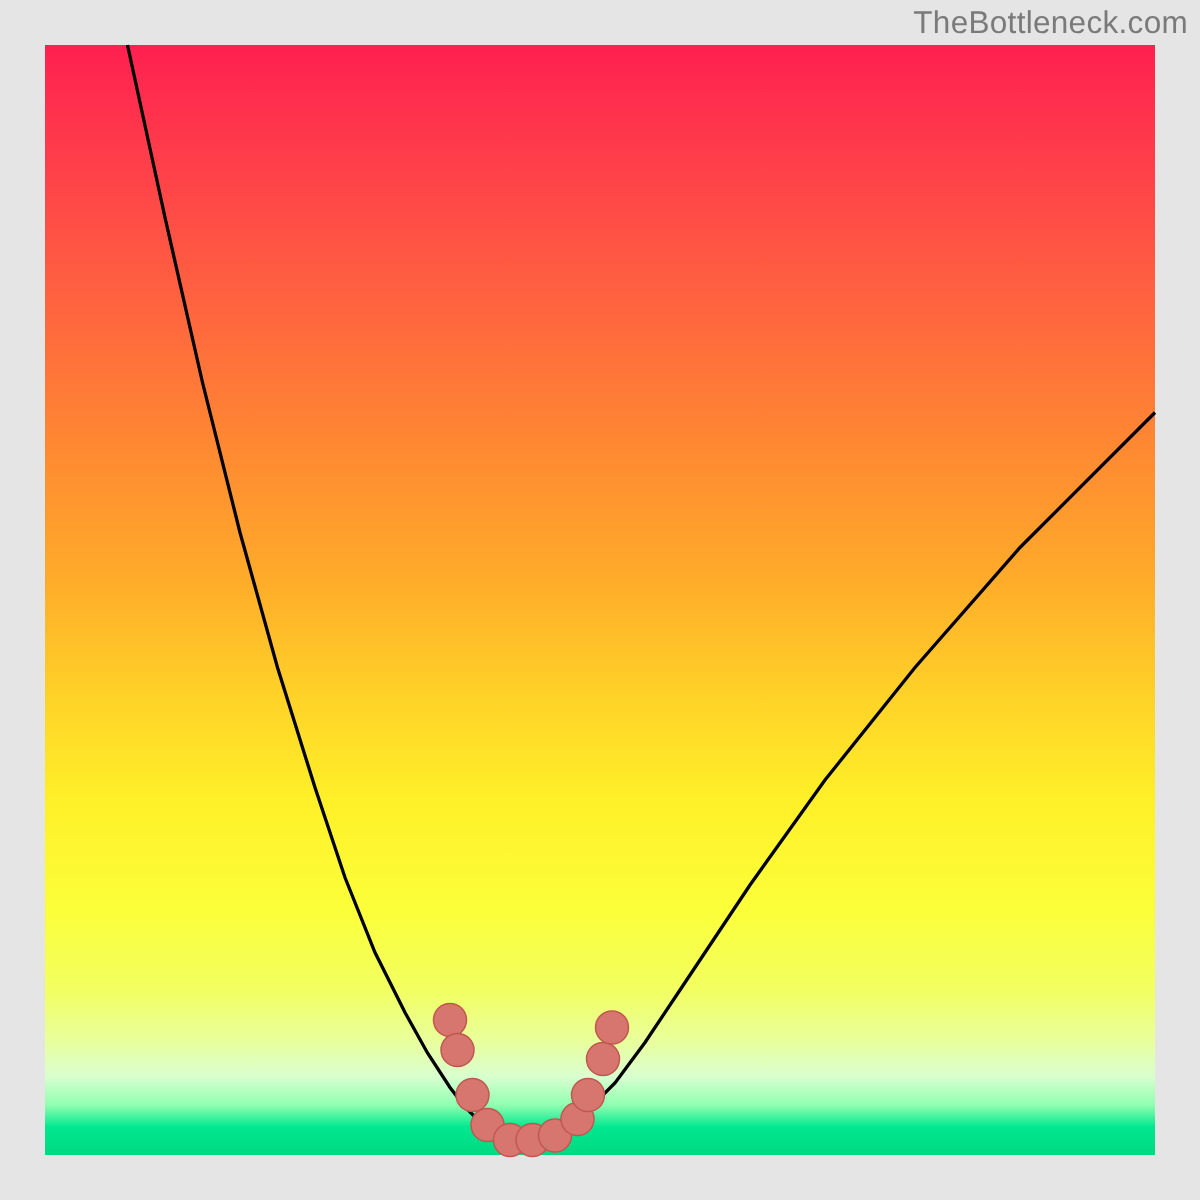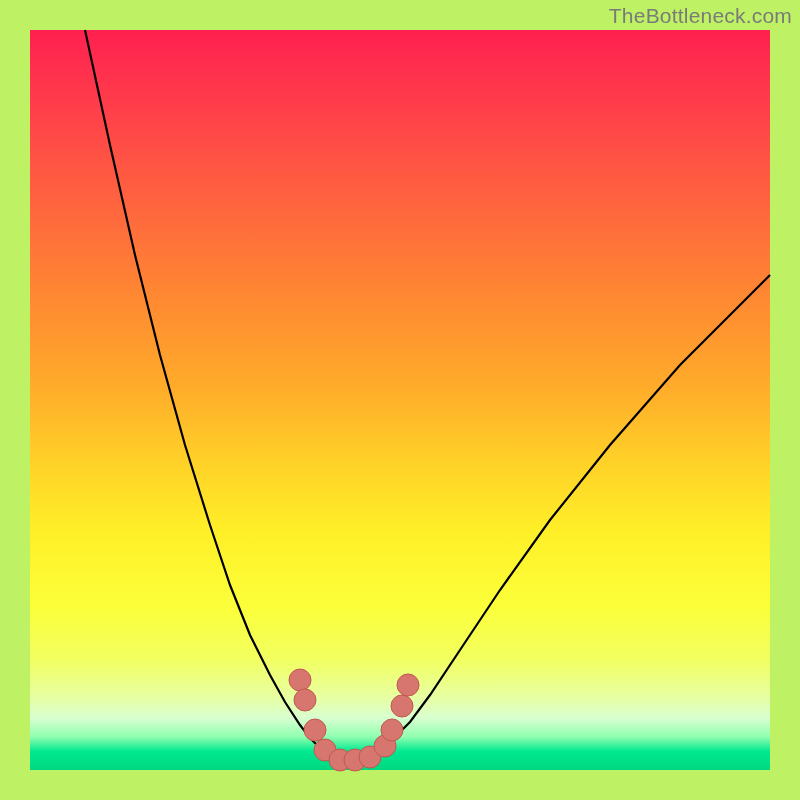--- a/index.html
+++ b/index.html
@@ -10,21 +10,21 @@
     background: #000;
     overflow: hidden;
     font-family: Arial, Helvetica, sans-serif;
   }
   .frame {
     position: absolute;
     top: 0;
     left: 0;
     width: 800px;
     height: 800px;
-    background: #bef264;
+    background: #e5e5e5;
   }
   .plot {
     position: absolute;
     top: 30px;
     left: 30px;
     width: 740px;
     height: 740px;
     
     background: linear-gradient(to bottom,
       #ff2050 0%,

